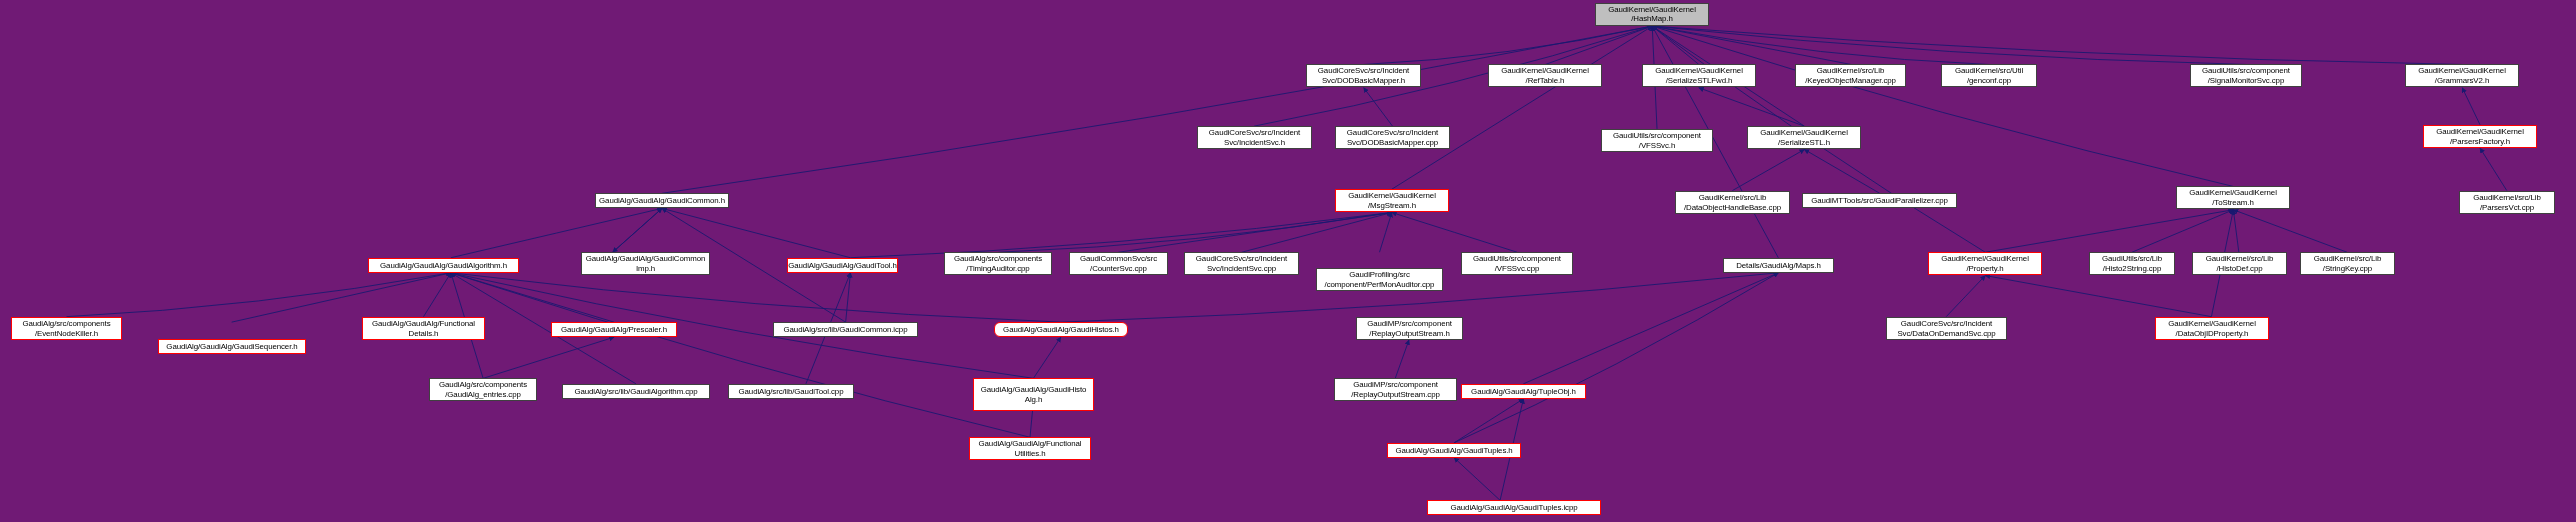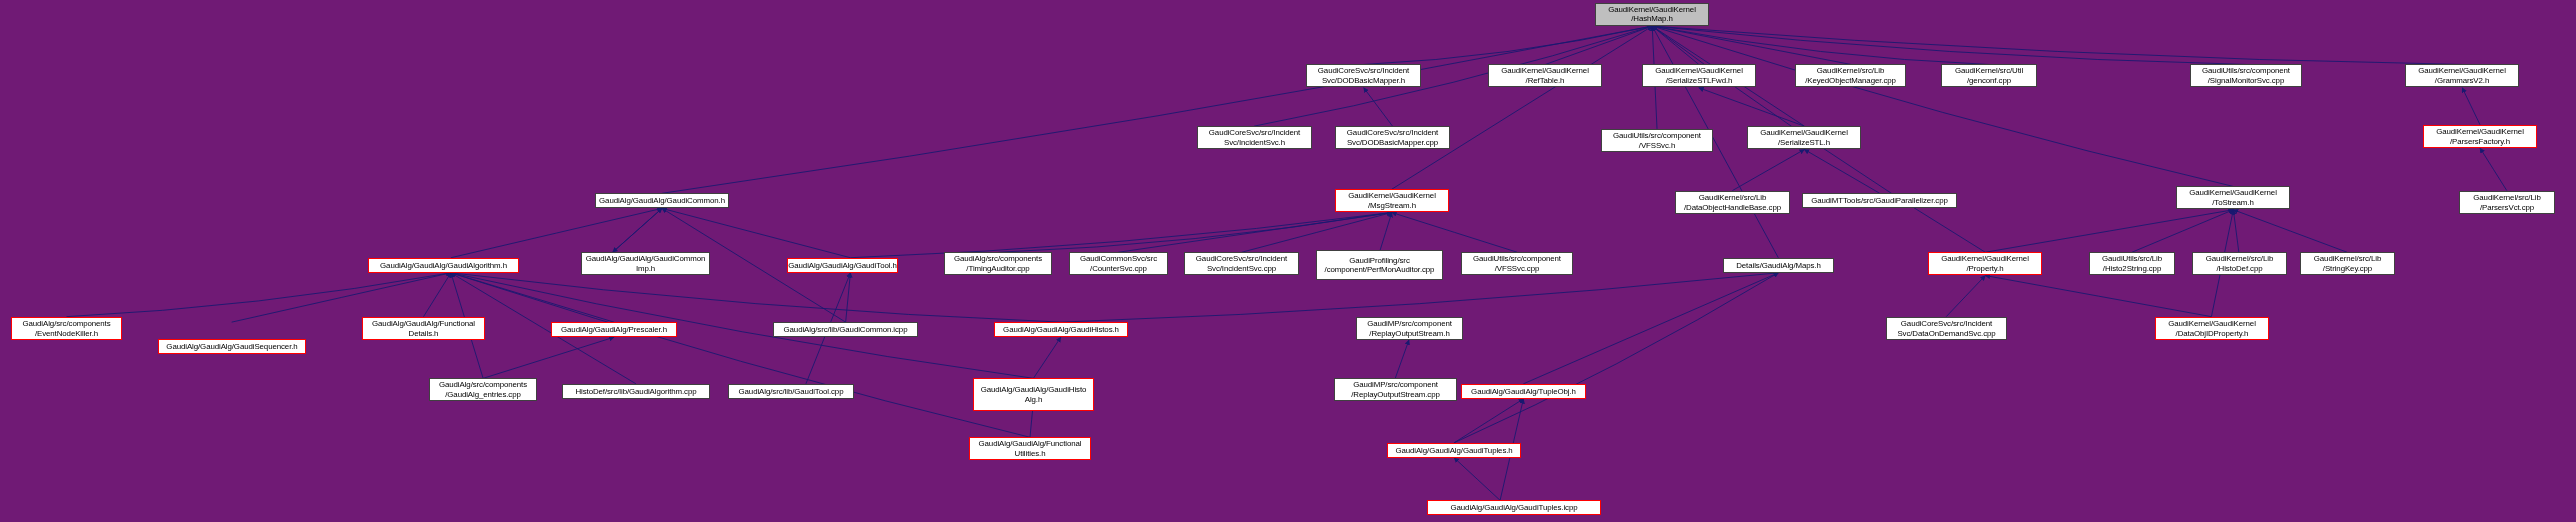--- a/index.html
+++ b/index.html
@@ -161,50 +161,50 @@
       <div class="node red" style="left: 368px; top: 258px; width: 151px; height: 15px; text-align: center;">GaudiAlg/GaudiAlg/GaudiAlgorithm.h</div>
       <div class="node" style="left: 548px; top: 252px; width: 129px; height: 23px; margin-left: 33px;">GaudiAlg/GaudiAlg/GaudiCommon
 Imp.h</div>
       <div class="node red" style="left: 787px; top: 258px; width: 111px; height: 15px; text-align: center;">GaudiAlg/GaudiAlg/GaudiTool.h</div>
       <div class="node" style="left: 944px; top: 252px; width: 108px; height: 23px;">GaudiAlg/src/components
 /TimingAuditor.cpp</div>
       <div class="node" style="left: 1069px; top: 252px; width: 99px; height: 23px;">GaudiCommonSvc/src
 /CounterSvc.cpp</div>
       <div class="node" style="left: 1184px; top: 252px; width: 115px; height: 23px;">GaudiCoreSvc/src/Incident
 Svc/IncidentSvc.cpp</div>
-      <div class="node" style="left: 1316px; top: 250px; width: 127px; height: 30px;">GaudiProfiling/src
+      <div class="node" style="left: 1316px; top: 268px; width: 127px; height: 23px;">GaudiProfiling/src
 /component/PerfMonAuditor.cpp</div>
       <div class="node" style="left: 1461px; top: 252px; width: 112px; height: 23px;">GaudiUtils/src/component
 /VFSSvc.cpp</div>
       <div class="node" style="left: 1723px; top: 258px; width: 111px; height: 15px;">Details/GaudiAlg/Maps.h</div>
       <div class="node red" style="left: 1928px; top: 252px; width: 114px; height: 23px;">GaudiKernel/GaudiKernel
 /Property.h</div>
       <div class="node" style="left: 2089px; top: 252px; width: 86px; height: 23px;">GaudiUtils/src/Lib
 /Histo2String.cpp</div>
       <div class="node" style="left: 2192px; top: 252px; width: 95px; height: 23px;">GaudiKernel/src/Lib
 /HistoDef.cpp</div>
       <div class="node" style="left: 2300px; top: 252px; width: 95px; height: 23px;">GaudiKernel/src/Lib
 /StringKey.cpp</div>
       <div class="node red" style="left: 11px; top: 317px; width: 111px; height: 23px;">GaudiAlg/src/components
 /EventNodeKiller.h</div>
       <div class="node red" style="left: 158px; top: 339px; width: 148px; height: 15px;">GaudiAlg/GaudiAlg/GaudiSequencer.h</div>
       <div class="node red" style="left: 362px; top: 317px; width: 123px; height: 23px;">GaudiAlg/GaudiAlg/Functional
 Details.h</div>
       <div class="node red" style="left: 551px; top: 322px; width: 126px; height: 15px;">GaudiAlg/GaudiAlg/Prescaler.h</div>
       <div class="node" style="left: 773px; top: 322px; width: 145px; height: 15px;">GaudiAlg/src/lib/GaudiCommon.icpp</div>
-      <div class="node red" style="left: 994px; top: 322px; width: 134px; height: 15px;">GaudiAlg/GaudiAlg/GaudiHistos.h</div>
+      <div class="node red" style="left: 994px; top: 322px; width: 134px; height: 15px; border-radius: 6px;">GaudiAlg/GaudiAlg/GaudiHistos.h</div>
       <div class="node" style="left: 1356px; top: 317px; width: 107px; height: 23px;">GaudiMP/src/component
 /ReplayOutputStream.h</div>
       <div class="node" style="left: 1886px; top: 317px; width: 121px; height: 23px;">GaudiCoreSvc/src/Incident
 Svc/DataOnDemandSvc.cpp</div>
       <div class="node red" style="left: 2155px; top: 317px; width: 114px; height: 23px;">GaudiKernel/GaudiKernel
 /DataObjIDProperty.h</div>
       <div class="node" style="left: 429px; top: 378px; width: 108px; height: 23px;">GaudiAlg/src/components
 /GaudiAlg_entries.cpp</div>
-      <div class="node" style="left: 562px; top: 384px; width: 148px; height: 15px;">HistoDef/src/lib/GaudiAlgorithm.cpp</div>
+      <div class="node" style="left: 562px; top: 384px; width: 148px; height: 15px;">GaudiAlg/src/lib/GaudiAlgorithm.cpp</div>
       <div class="node" style="left: 728px; top: 384px; width: 126px; height: 15px;">GaudiAlg/src/lib/GaudiTool.cpp</div>
       <div class="node red" style="left: 973px; top: 378px; width: 121px; height: 33px;">GaudiAlg/GaudiAlg/GaudiHisto
 Alg.h</div>
       <div class="node" style="left: 1334px; top: 378px; width: 123px; height: 23px;">GaudiMP/src/component
 /ReplayOutputStream.cpp</div>
       <div class="node red" style="left: 1461px; top: 384px; width: 125px; height: 15px;">GaudiAlg/GaudiAlg/TupleObj.h</div>
       <div class="node red" style="left: 969px; top: 437px; width: 122px; height: 23px;">GaudiAlg/GaudiAlg/Functional
 Utilities.h</div>
       <div class="node red" style="left: 1387px; top: 443px; width: 134px; height: 15px;">GaudiAlg/GaudiAlg/GaudiTuples.h</div>
       <div class="node red" style="left: 1427px; top: 500px; width: 174px; height: 15px;">GaudiAlg/GaudiAlg/GaudiTuples.icpp</div>

